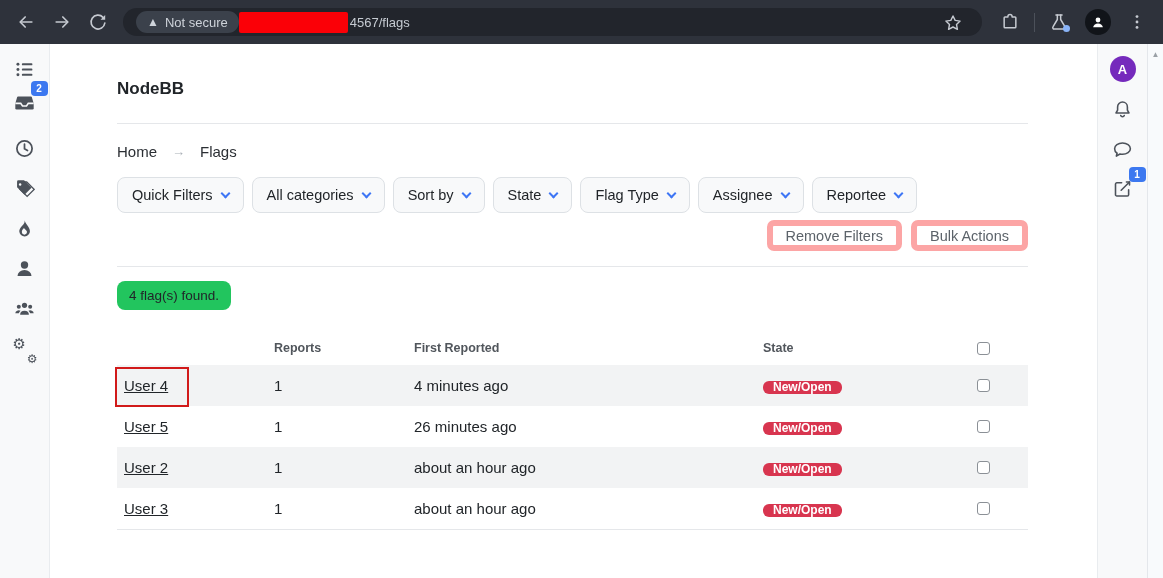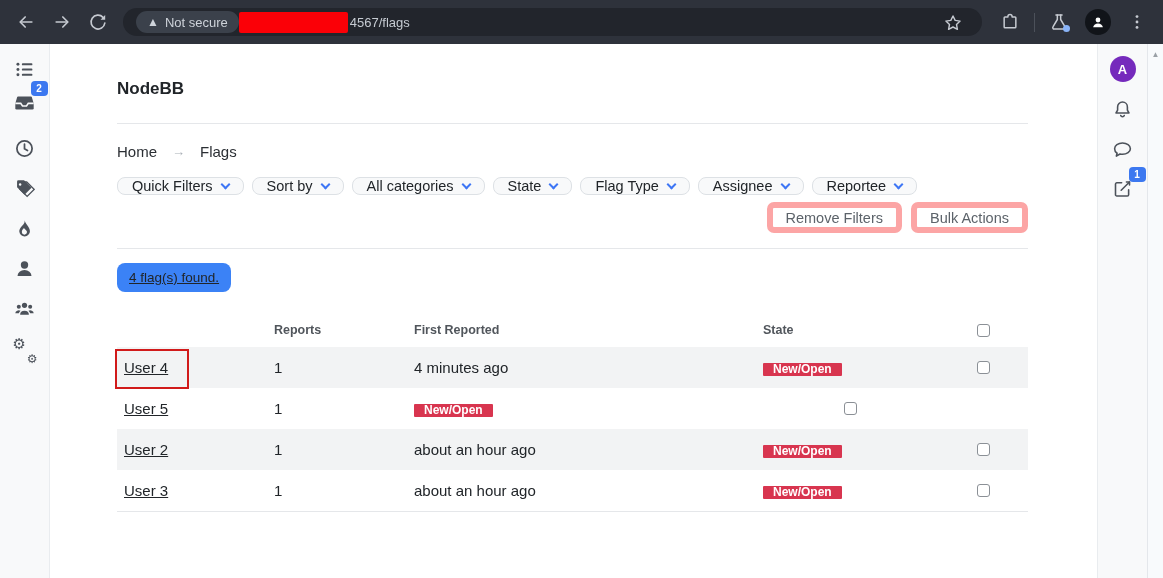--- a/index.html
+++ b/index.html
@@ -54,43 +54,43 @@
   .main { flex:1 1 auto; background:#fff; padding:0 69px 0 67px; }
   .page-title { margin-top:35px; font-size:17px; font-weight:bold; color:#212529; }
   .divider { height:1px; background:#e5e7ea; border:0; }
   .divider.d1 { margin-top:24px; }
   .divider.d2 { margin-top:15px; }
   .breadcrumb { margin-top:19px; display:flex; align-items:center; gap:15px;
     font-size:15px; color:#2b2f34; font-weight:500; }
   .crumb-arrow { color:#aab0b7; font-size:13px; }
 
   .filter-row { margin-top:17px; display:flex; gap:8px; }
-  .filter-btn { height:18px; background:#f8f9fa; border:1px solid #dde1e5; border-radius:8px;
+  .filter-btn { height:36px; background:#f8f9fa; border:1px solid #dde1e5; border-radius:8px;
     display:flex; align-items:center; padding:0 14px; font-size:14.5px; color:#212529;
     cursor:pointer; white-space:nowrap; }
   .chev { width:7px; height:7px; border-right:2px solid #3e76f5; border-bottom:2px solid #3e76f5;
     transform:rotate(45deg); margin-left:9px; margin-top:-4px; }
   .action-row { margin-top:7px; display:flex; gap:9px; justify-content:flex-end; }
   .action-btn { height:31px; background:#fff; border:6px solid #fca5a5; border-radius:7px;
     display:flex; align-items:center; padding:0 13px; font-size:14.5px; color:#5c636a; cursor:pointer; }
 
-  .count-chip { display:inline-block; margin-top:14px; background:#3b82f6; border-radius:8px;
-    padding:7px 12px; font-size:13.5px; color:#212529;text-decoration:underline; }
+  .count-chip { display:inline-block; margin-top:14px; background:#22c55e; border-radius:8px;
+    padding:7px 12px; font-size:13.5px; color:#212529; }
 
   
   .tbl { margin-top:21px; }
   .trow { display:grid; grid-template-columns:157px 140px 349px 175px 1fr; align-items:center; }
   .thead { height:34px; font-size:12.5px; font-weight:bold; color:#51565c; }
   .tdata { height:41px; font-size:15px; color:#212529; }
   .tdata:nth-child(even) { background:#f2f3f4; }
   .tbl-bottom { border-bottom:1px solid #e5e7ea; }
   .cell-user { padding-left:7px; position:relative; }
   .user-link { color:#212529; text-decoration:underline; cursor:pointer; }
   .state-badge { display:inline-block; background:#d8354f; color:#fff; font-size:12px;
-    font-weight:bold; border-radius:1px; padding:0 10px; line-height:1.1; }
+    font-weight:bold; border-radius:6px; padding:0 10px; line-height:1.1; }
   .cell-check { display:flex; justify-content:center; }
   .checkbox { width:13px; height:13px; border:1.5px solid #8b9096; border-radius:3px; background:#fff; cursor:pointer; }
   .annotation-box { position:absolute; left:-2px; top:-10px; width:74px; height:40px;
     border:2px solid #d11a1a; pointer-events:none; }
 </style>
 </head>
 <body>
 
 <div class="screen">
 
@@ -226,25 +226,25 @@
         <span class="crumb-arrow">→</span>
         <span>Flags</span>
       </div>
 
       <div class="filter-row">
         <button class="filter-btn">
             <span>Quick Filters</span>
             <span class="chev"></span>
           </button>
         <button class="filter-btn">
+            <span>All categories</span>
+            <span class="chev"></span>
+          </button>
+        <button class="filter-btn">
             <span>Sort by</span>
-            <span class="chev"></span>
-          </button>
-        <button class="filter-btn">
-            <span>All categories</span>
             <span class="chev"></span>
           </button>
         <button class="filter-btn">
             <span>State</span>
             <span class="chev"></span>
           </button>
         <button class="filter-btn">
             <span>Flag Type</span>
             <span class="chev"></span>
           </button>
@@ -287,20 +287,21 @@
           <div>4 minutes ago</div>
           <div><span class="state-badge">New/Open</span></div>
           <div class="cell-check">
               <span class="checkbox"></span>
             </div>
         </div>
 
         <div class="trow tdata">
           <div class="cell-user"><a class="user-link">User 5</a></div>
           <div>1</div>
+          <div>26 minutes ago</div>
           <div><span class="state-badge">New/Open</span></div>
           <div class="cell-check">
               <span class="checkbox"></span>
             </div>
         </div>
 
         <div class="trow tdata">
           <div class="cell-user"><a class="user-link">User 2</a></div>
           <div>1</div>
           <div>about an hour ago</div>

